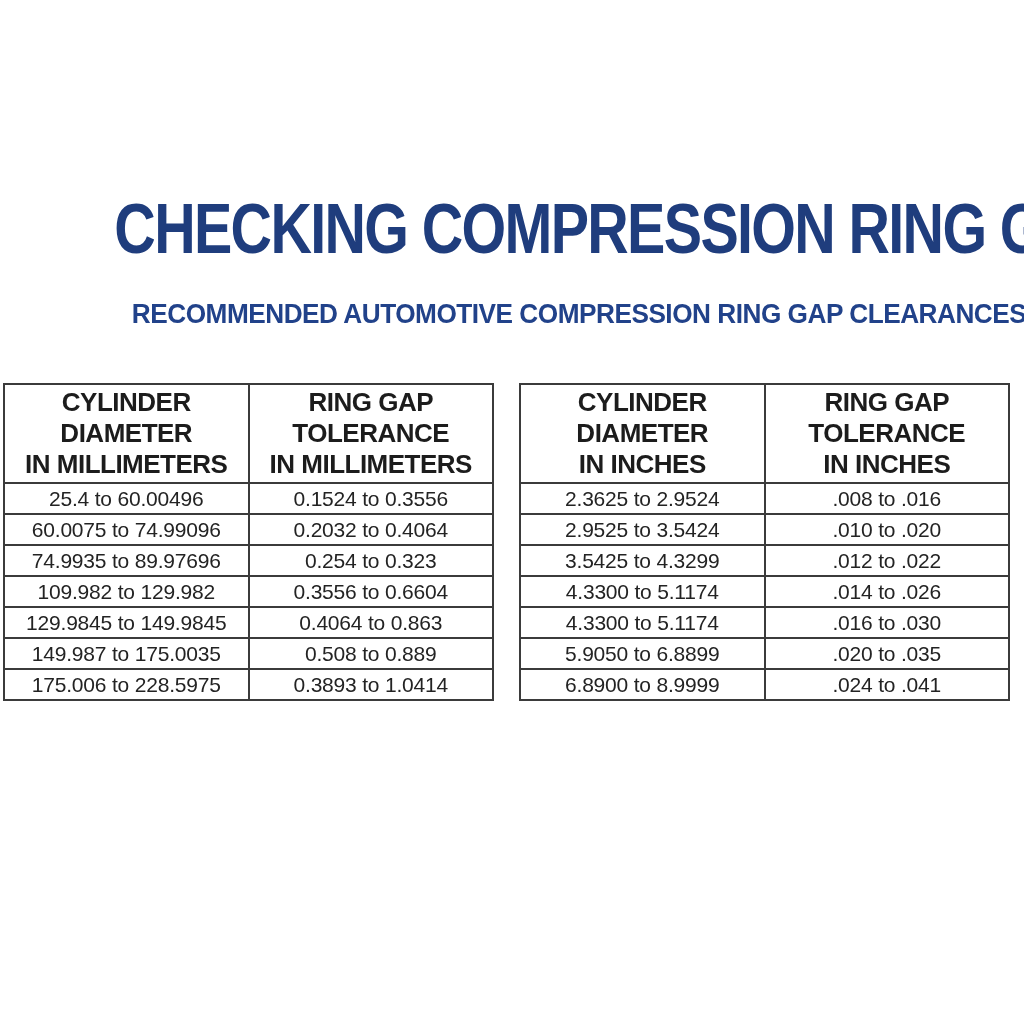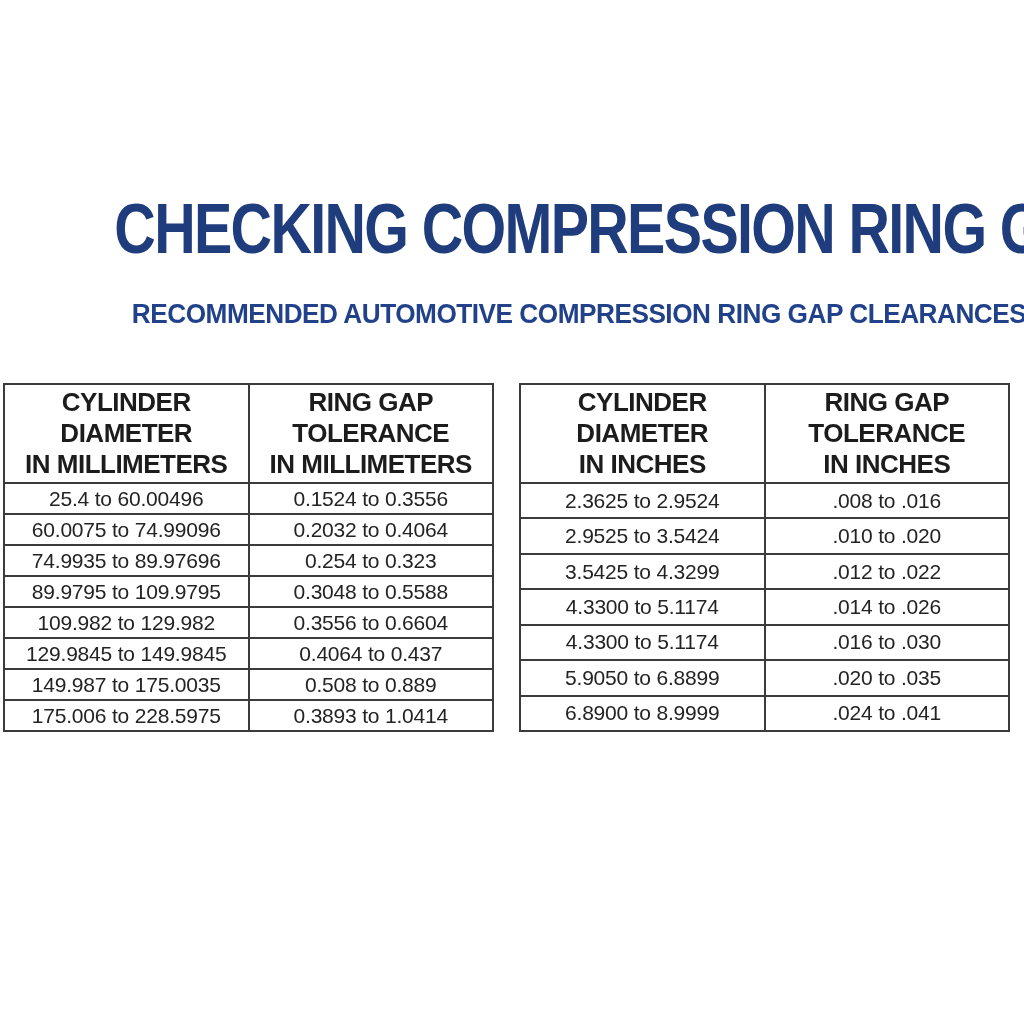--- a/index.html
+++ b/index.html
@@ -125,30 +125,26 @@
           </tr>
           <tr>
             <td>60.0075 to 74.99096</td>
             <td>0.2032 to 0.4064</td>
           </tr>
           <tr>
             <td>74.9935 to 89.97696</td>
             <td>0.254 to 0.323</td>
           </tr>
           <tr>
-            <td>89.9795 to 109.9795</td>
-            <td>0.3048 to 0.5588</td>
-          </tr>
-          <tr>
             <td>109.982 to 129.982</td>
             <td>0.3556 to 0.6604</td>
           </tr>
           <tr>
             <td>129.9845 to 149.9845</td>
-            <td>0.4064 to 0.437</td>
+            <td>0.4064 to 0.863</td>
           </tr>
           <tr>
             <td>149.987 to 175.0035</td>
             <td>0.508 to 0.889</td>
           </tr>
           <tr>
             <td>175.006 to 228.5975</td>
             <td>0.3893 to 1.0414</td>
           </tr>
         </tbody>

